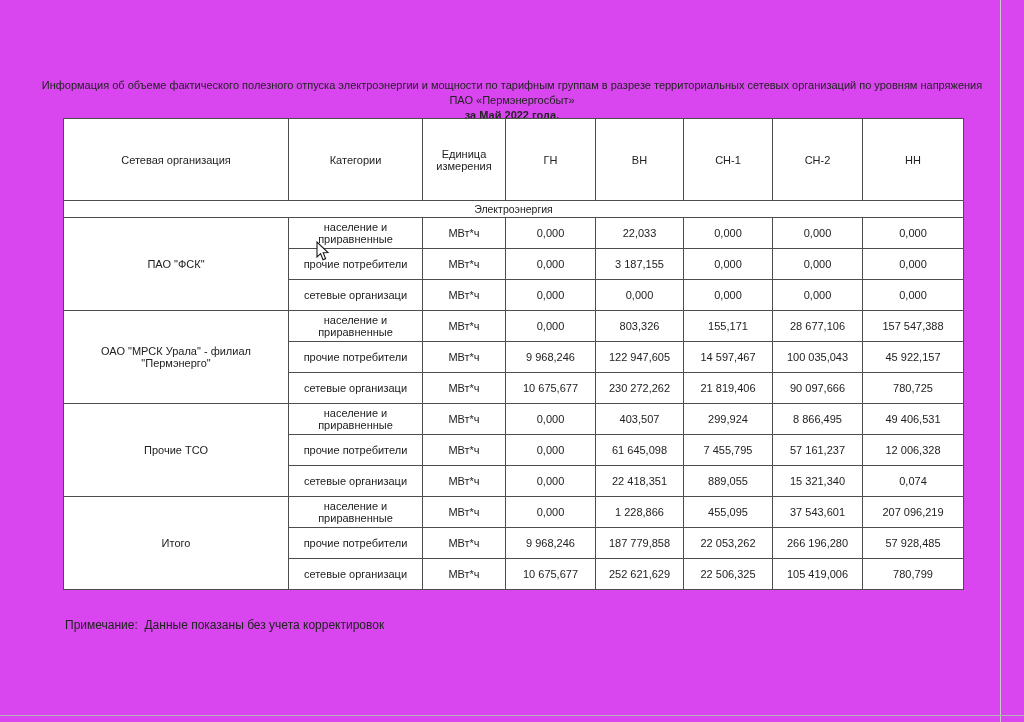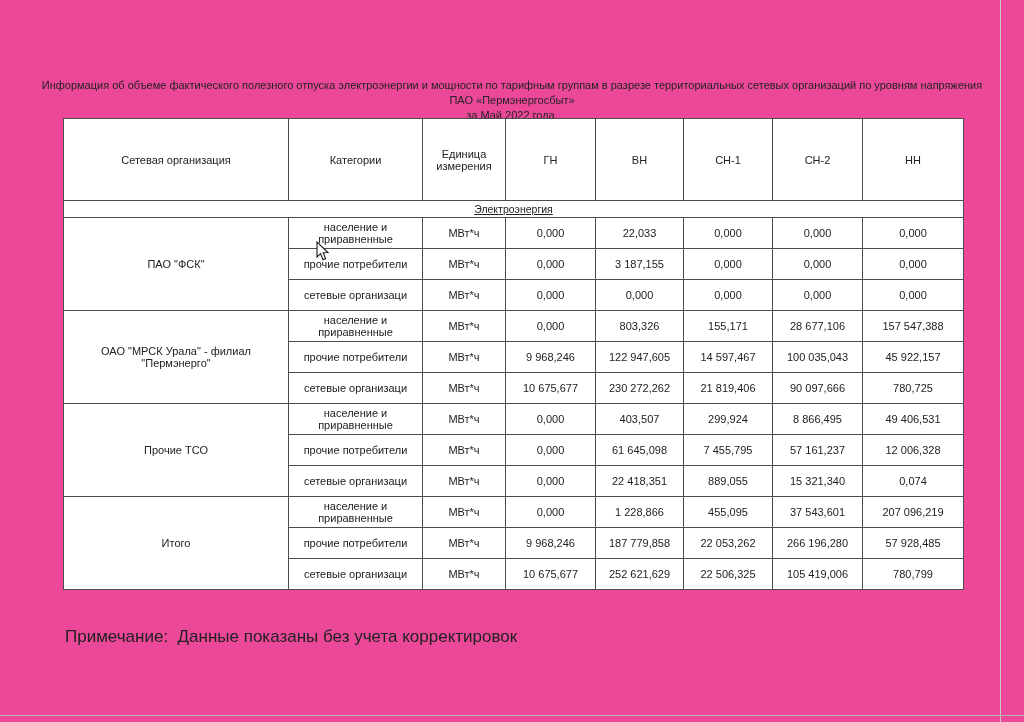--- a/index.html
+++ b/index.html
@@ -4,47 +4,47 @@
 <style>
   html,body{margin:0;padding:0;}
   body{
     width:1024px;height:722px;
     background:#ffffff;
     font-family:"Liberation Sans","DejaVu Sans",sans-serif;
     color:#2b2b2b;
     position:relative;
     overflow:hidden;
   }
-  .page{position:absolute;inset:0;background:#ec4899;}
+  .page{position:absolute;inset:0;background:#d946ef;}
   .edge-right{position:absolute;top:0;bottom:0;left:1000px;width:1px;background:#c9c9c9;}
   .edge-bottom{position:absolute;left:0;right:0;top:715px;height:1px;background:#b5b5b5;}
   .title{
     position:absolute;top:78px;left:40px;right:40px;
     text-align:center;font-size:11px;line-height:15px;color:#222;
   }
-  .title .line2{font-weight:normal;text-align:center;}
+  .title .line2{font-weight:bold;text-align:center;}
   .report-table{
     position:absolute;left:63px;top:118px;
     border-collapse:collapse;table-layout:fixed;width:900px;
     font-size:11px;color:#222;
   }
   .report-table th,.report-table td{
     border:1px solid #4d4d4d;
     text-align:center;vertical-align:middle;
     padding:0 3px;overflow:hidden;
     font-weight:normal;
     background:#fff;
   }
   .report-table thead tr{height:82px;}
-  .report-table tr.section-row{height:17px;text-decoration:underline;}
+  .report-table tr.section-row{height:17px;}
   .report-table tr.section-row td{font-size:10.5px;padding:0;}
   .report-table tbody tr.data-row{height:31px;}
   .note{
     position:absolute;left:65px;top:618px;
-    font-size:17px;color:#222;white-space:pre;margin-top:9px;
+    font-size:12px;color:#222;white-space:pre;
   }
   .cursor{position:absolute;left:316px;top:241px;width:15px;height:21px;pointer-events:none;}
 </style>
 </head>
 <body>
 
 <div class="page">
 
   <div class="title">
     <div class="line1">Информация об объеме фактического полезного отпуска электроэнергии и мощности по тарифным группам в разрезе территориальных сетевых организаций по уровням напряжения ПАО «Пермэнергосбыт»</div>

